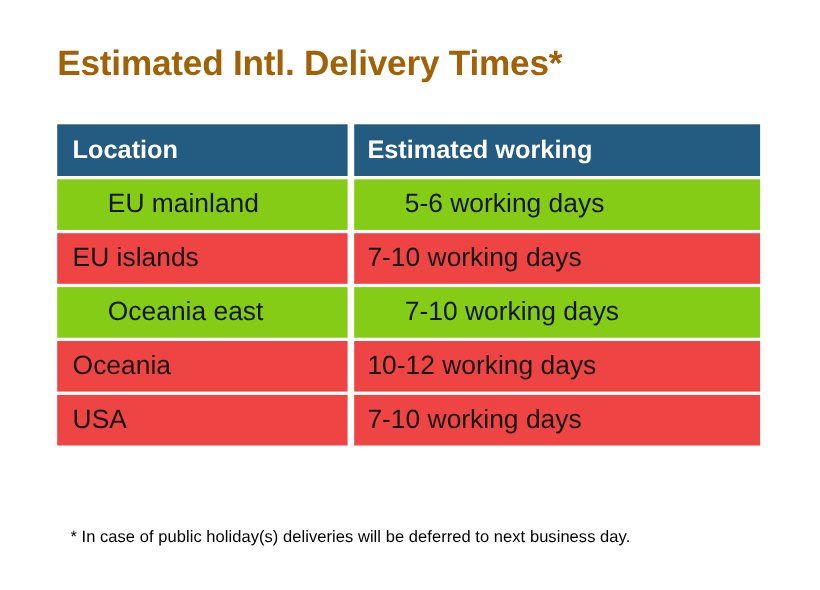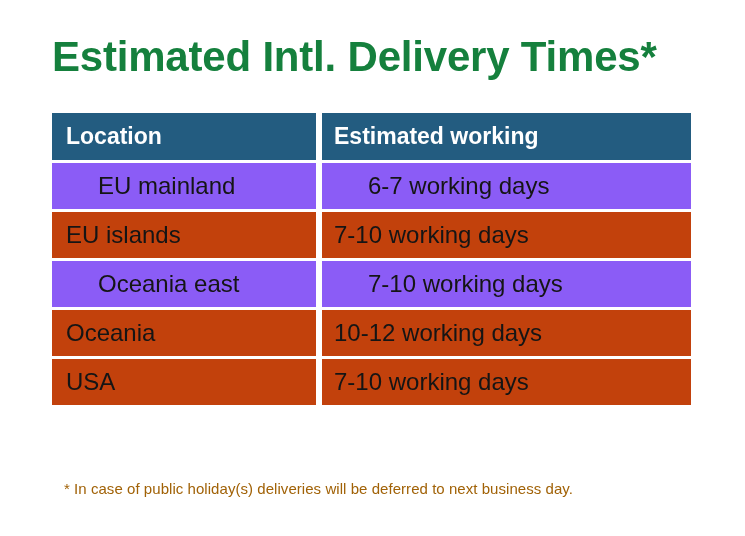--- a/index.html
+++ b/index.html
@@ -20,24 +20,24 @@
     width: 745px;
     height: 536px;
     background: #ffffff;
     box-sizing: border-box;
   }
 
   .page-title {
     position: absolute;
     left: 52px;
     top: 36px;
-    font-size: 42px;
+    font-size: 32px;
     font-weight: 700;
     letter-spacing: -0.2px;
-    color: #15803d;
+    color: #a16207;
     line-height: 42px;
     white-space: nowrap;
   }
 
   .delivery-table {
     position: absolute;
     left: 52px;
     top: 113px;
     width: 731px;
   }
@@ -73,61 +73,61 @@
 
   .header-row .cell {
     background: #235c80;
     color: #ffffff;
     font-size: 23px;
     font-weight: 700;
     height: 47px;
   }
 
   .row-odd .cell {
-    background: #8b5cf6;
+    background: #84cc16;
     padding-left: 46px;
   }
   .row-even .cell {
-    background: #c2410c;
+    background: #ef4444;
   }
 
   .body-row .cell {
     color: #151515;
     font-size: 24px;
     font-weight: 400;
   }
 
   .footnote {
     position: absolute;
     left: 64px;
     top: 480px;
     font-size: 15px;
     font-weight: 400;
-    color: #a16207;
+    color: #000000;
     letter-spacing: 0.05px;
     white-space: nowrap;
   }
 </style>
 </head>
 <body>
 
 <div class="page">
 
   <div class="page-title">Estimated Intl. Delivery Times*</div>
 
   <div class="delivery-table">
 
     <div class="table-row header-row">
       <div class="cell col-location">Location</div>
       <div class="cell col-delivery">Estimated working</div>
     </div>
 
     <div class="table-row body-row row-odd">
       <div class="cell col-location">EU mainland</div>
-      <div class="cell col-delivery">6-7 working days</div>
+      <div class="cell col-delivery">5-6 working days</div>
     </div>
 
     <div class="table-row body-row row-even">
       <div class="cell col-location">EU islands</div>
       <div class="cell col-delivery">7-10 working days</div>
     </div>
 
     <div class="table-row body-row row-odd">
       <div class="cell col-location">Oceania east</div>
       <div class="cell col-delivery">7-10 working days</div>

